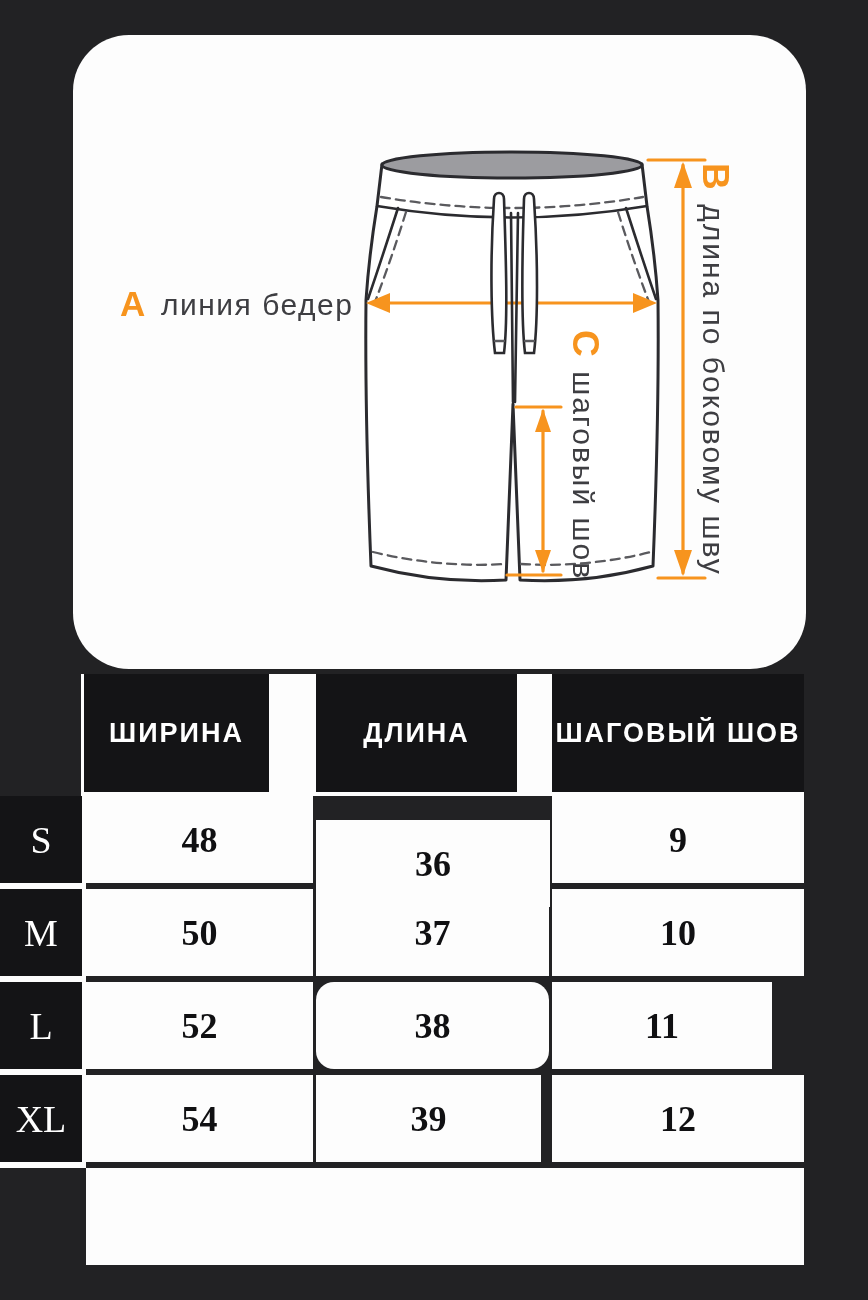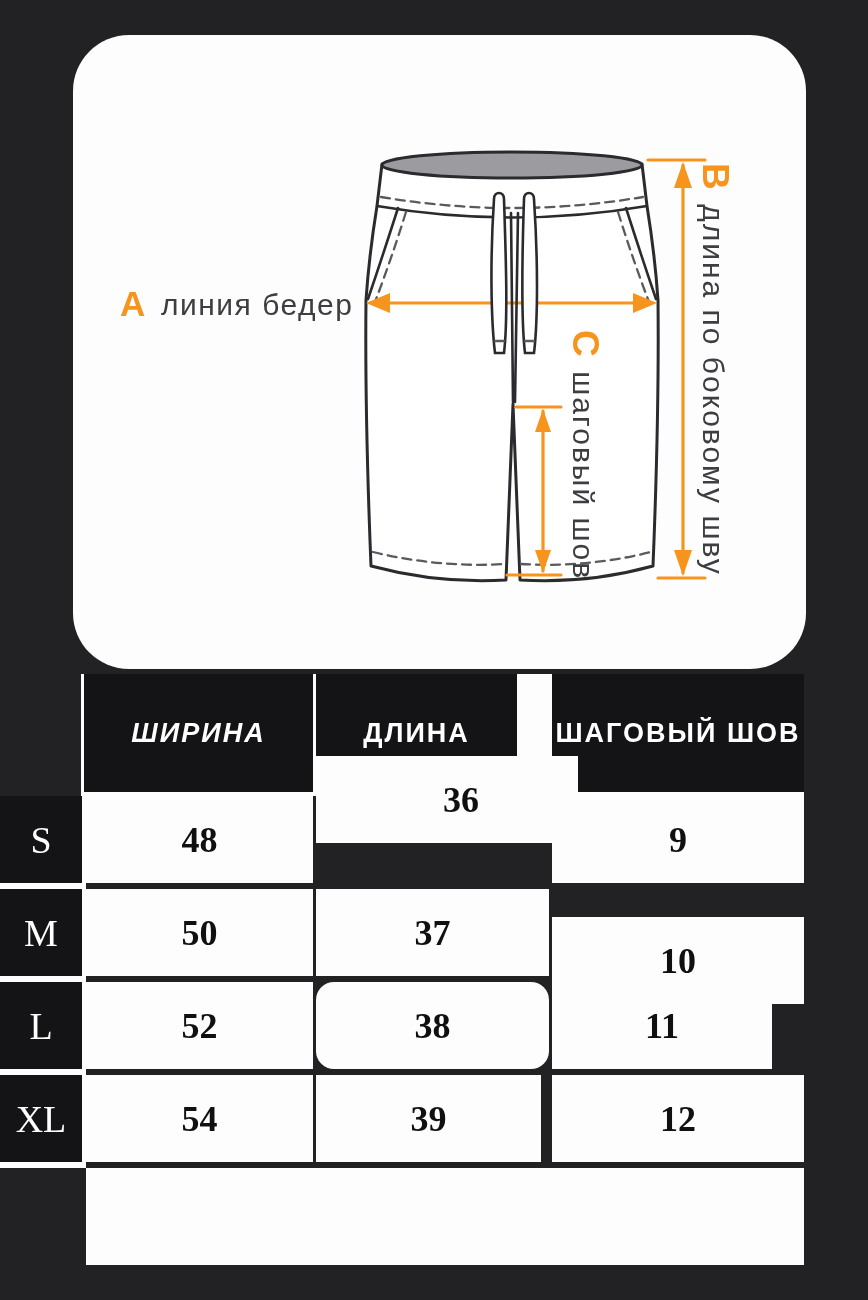--- a/index.html
+++ b/index.html
@@ -121,33 +121,33 @@
           <tspan class="lbl-letter-rot">С</tspan>
           <tspan class="lbl-text-rot" dx="10">шаговый шов</tspan>
         </text>
       </g>
     </svg>
   </div>
 
   <div>
     <div class="abs backplate"></div>
 
-    <div class="abs th" style="left:84px;width:229px;font-style:italic;">ШИРИНА</div>
+    <div class="abs th" style="left:84px;width:185px;">ШИРИНА</div>
     <div class="abs th" style="left:316px;width:201px;">ДЛИНА</div>
     <div class="abs th" style="left:552px;width:252px;">ШАГОВЫЙ ШОВ</div>
 
     <div class="abs sizecell" style="top:796px;">S</div>
     <div class="abs datacell" style="left:86px;top:796px;width:227px;">48</div>
-    <div class="abs datacell" style="left:316px;top:756px;width:234px;padding-left:28px;">36</div>
+    <div class="abs datacell" style="left:316px;top:820px;width:234px;">36</div>
     <div class="abs datacell" style="left:552px;top:796px;width:252px;">9</div>
 
     <div class="abs sizecell" style="top:889px;">M</div>
     <div class="abs datacell" style="left:86px;top:889px;width:227px;">50</div>
     <div class="abs datacell" style="left:316px;top:889px;width:233px;">37</div>
-    <div class="abs datacell" style="left:552px;top:917px;width:252px;">10</div>
+    <div class="abs datacell" style="left:552px;top:889px;width:252px;">10</div>
 
     <div class="abs sizecell" style="top:982px;">L</div>
     <div class="abs datacell" style="left:86px;top:982px;width:227px;">52</div>
     <div class="abs datacell" style="left:316px;top:982px;width:233px;border-radius:18px;">38</div>
     <div class="abs datacell" style="left:552px;top:982px;width:220px;">11</div>
 
     <div class="abs sizecell" style="top:1075px;">XL</div>
     <div class="abs datacell" style="left:86px;top:1075px;width:227px;">54</div>
     <div class="abs datacell" style="left:316px;top:1075px;width:225px;">39</div>
     <div class="abs datacell" style="left:552px;top:1075px;width:252px;">12</div>

